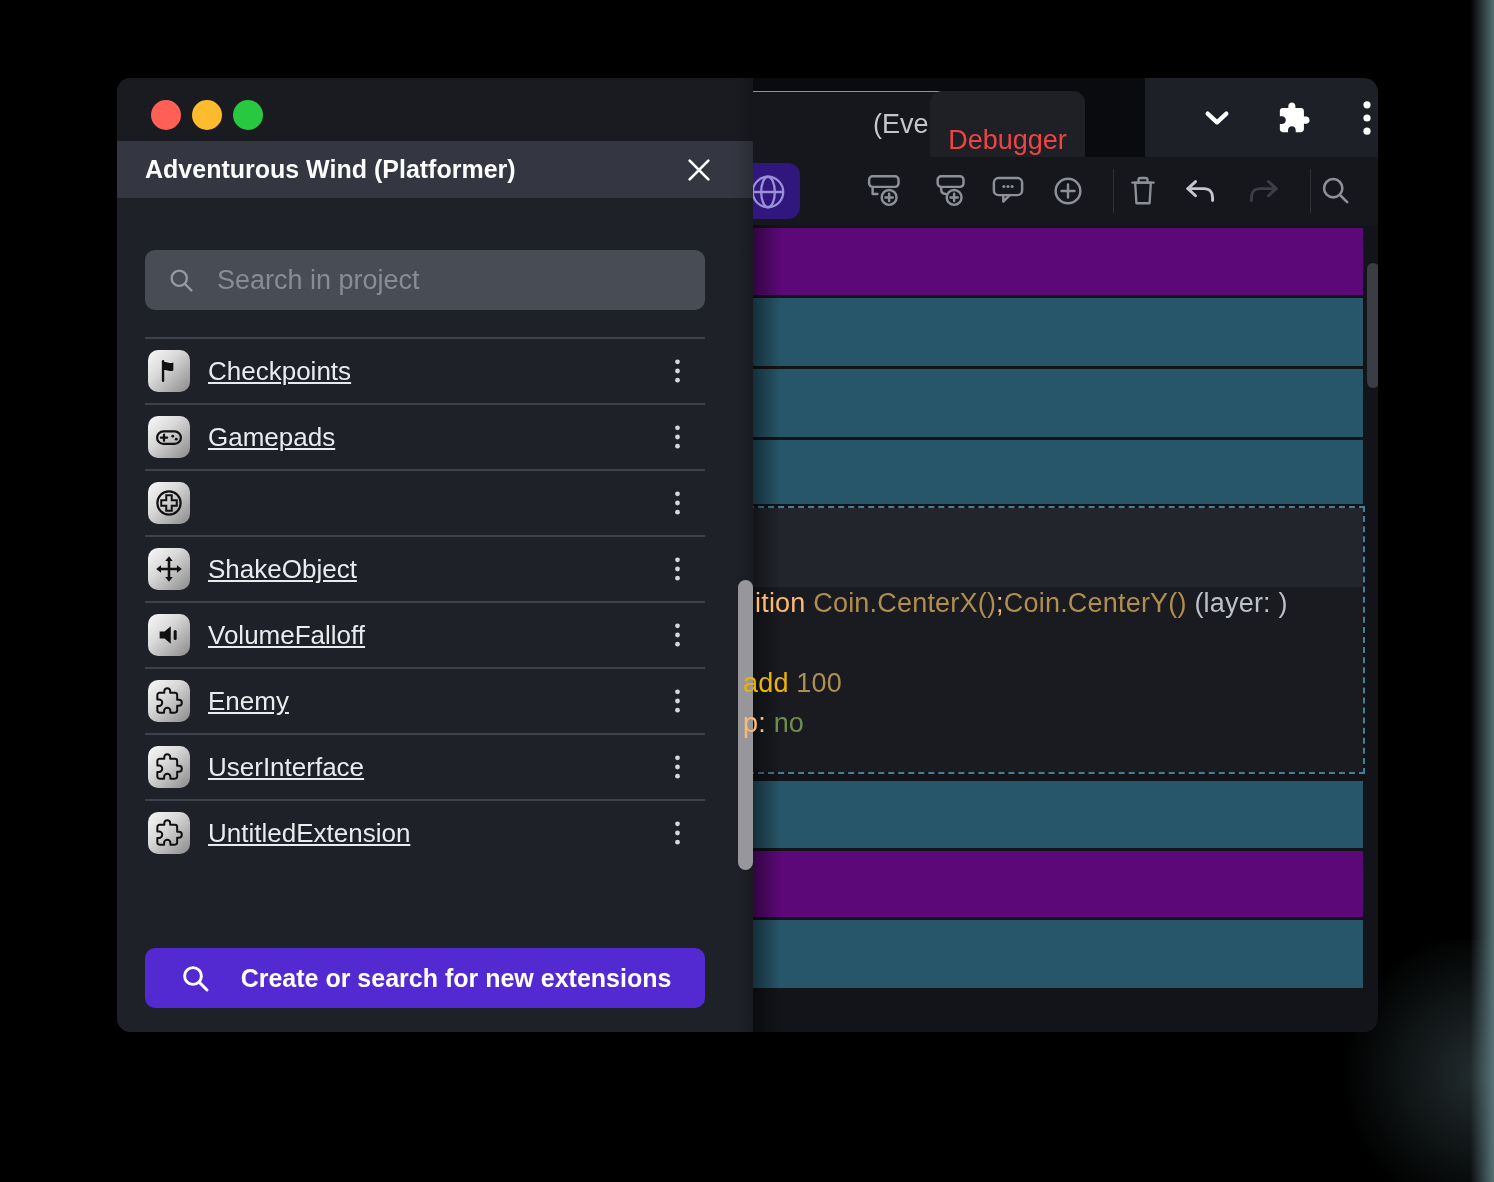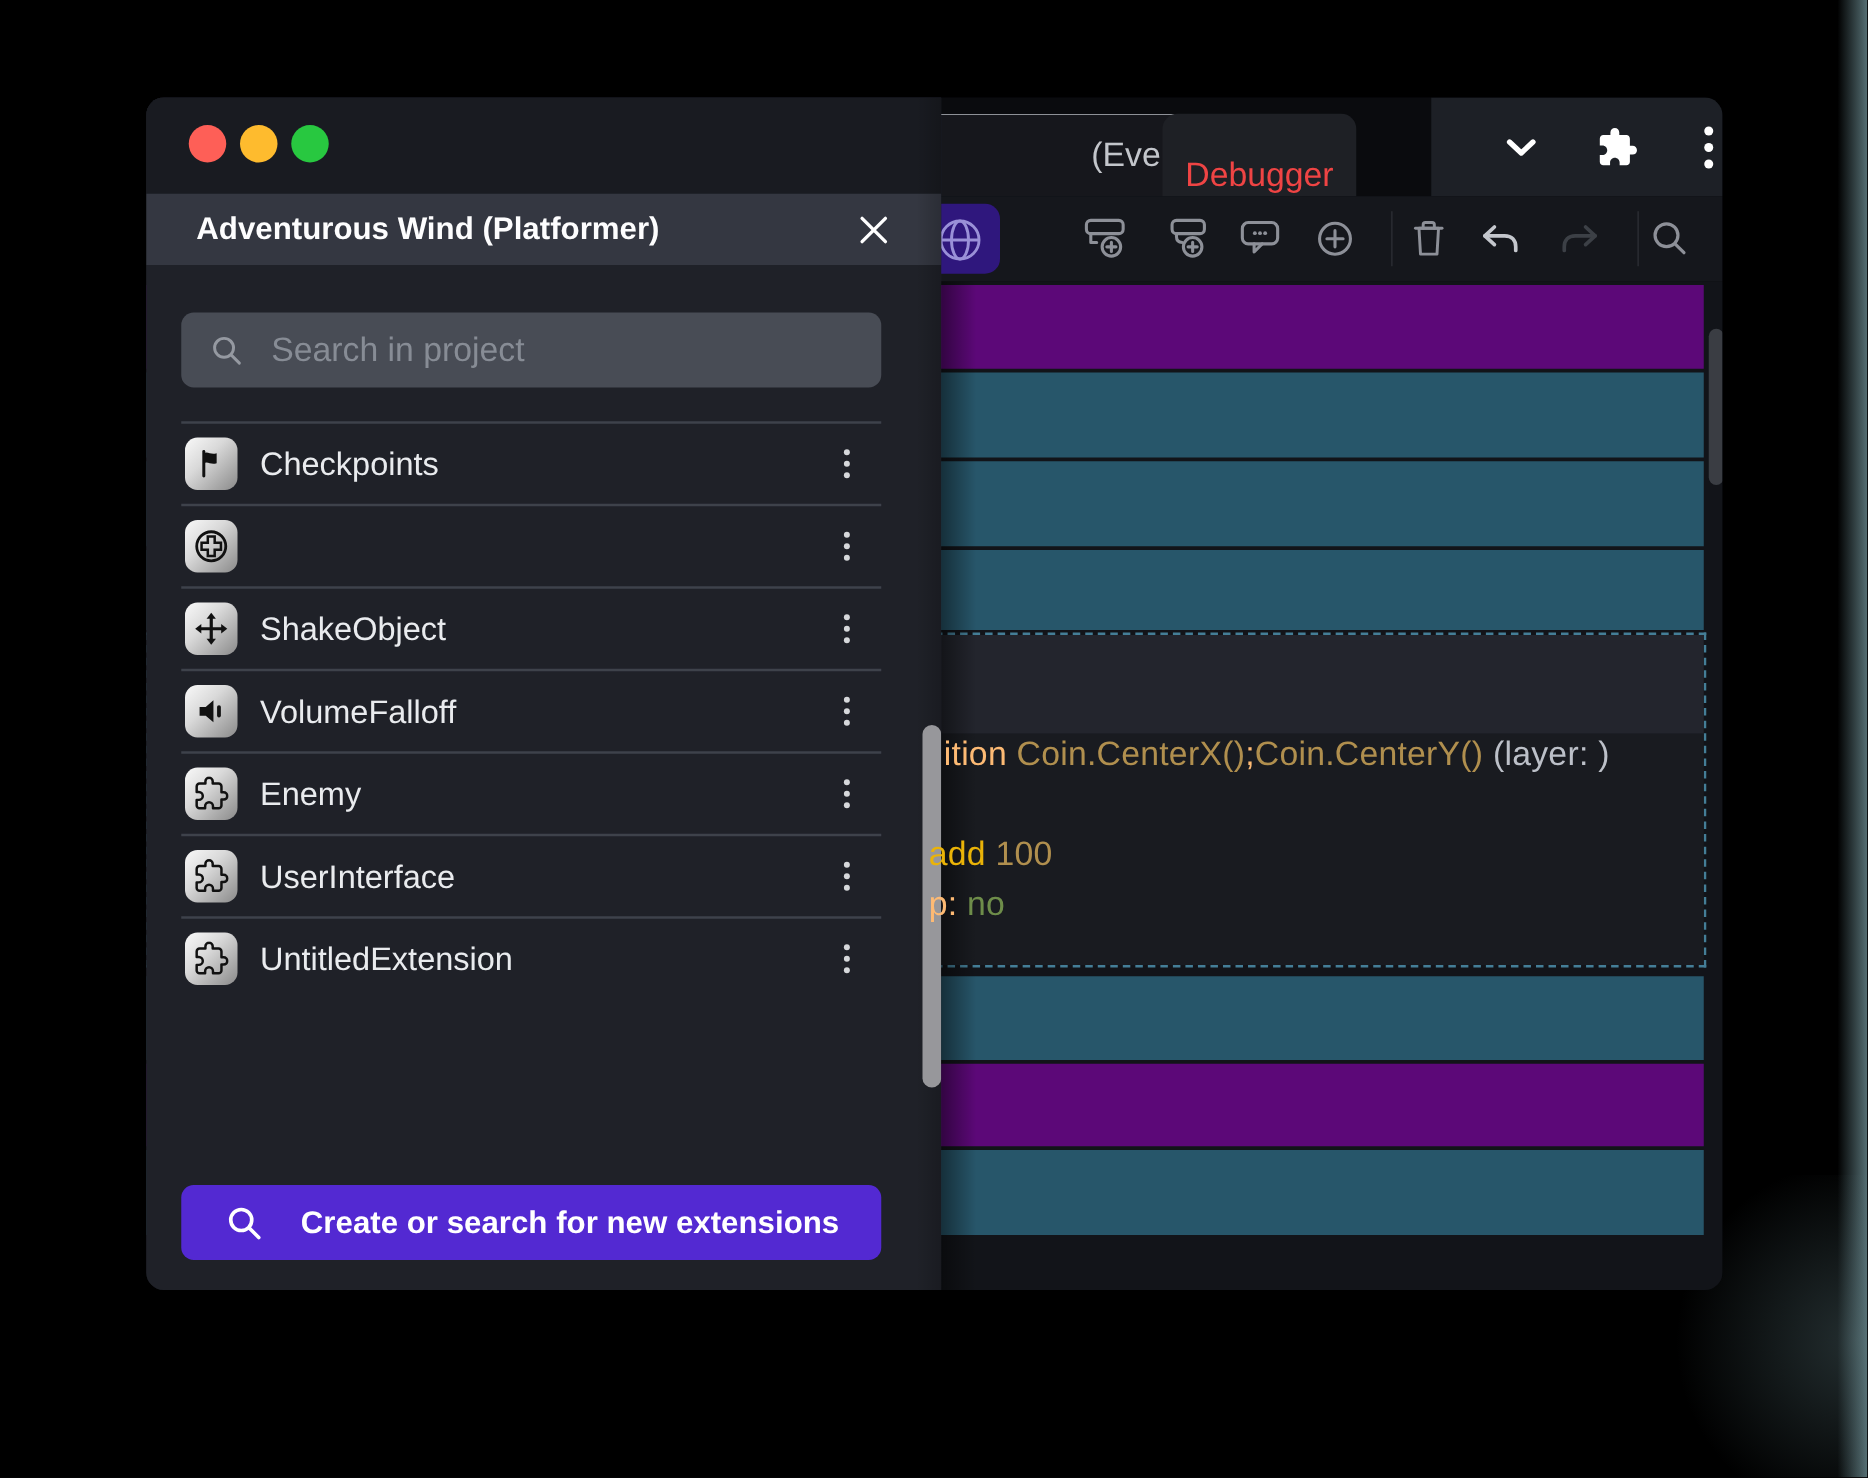--- a/index.html
+++ b/index.html
@@ -54,35 +54,35 @@
   .ev-shade{position:absolute;left:636px;top:0;width:28px;height:100%;z-index:2;
     background:linear-gradient(to right,rgba(0,0,0,.45),rgba(0,0,0,0));}
 
   
   .drawer{position:absolute;left:117px;top:78px;width:636px;height:954px;background:#1f2128;
     border-radius:14px 0 0 14px;overflow:hidden;}
   .drawer-gutter{position:absolute;right:0;top:0;width:20px;height:100%;
     background:linear-gradient(to right,rgba(0,0,0,0),rgba(0,0,0,.18));}
   .titlebar{position:absolute;left:0;top:0;width:100%;height:77px;background:#191b21;}
   .light{position:absolute;top:22px;width:30px;height:30px;border-radius:50%;}
-  .drawer-header{position:absolute;left:0;top:77px;width:100%;height:57px;background:#343741;
-    display:flex;align-items:center;padding-left:12px;}
+  .drawer-header{position:absolute;left:0;top:63px;width:100%;height:57px;background:#343741;
+    display:flex;align-items:center;}
   .drawer-title{margin-left:28px;font-size:25px;font-weight:bold;color:#fdfdfe;}
   .drawer-close{position:absolute;left:567px;top:14px;width:30px;height:30px;background:none;border:none;
     padding:0;cursor:pointer;display:flex;align-items:center;justify-content:center;}
   .searchbox{position:absolute;left:28px;top:172px;width:560px;height:60px;background:#484c55;
     border-radius:10px;display:flex;align-items:center;padding:0 22px;gap:20px;}
   .searchbox input{flex:1;background:transparent;border:none;outline:none;font-size:27px;color:#fde047;}
   .searchbox input::placeholder{color:#878c95;}
   .ext-list{position:absolute;left:28px;top:259px;width:560px;}
   .ext-row{position:relative;height:66px;display:flex;align-items:center;border-top:2px solid #3e424b;cursor:pointer;}
   .ext-icon{width:42px;height:42px;margin-left:3px;border-radius:10px;flex:0 0 auto;
     background:linear-gradient(135deg,#f9f9f9 0%,#d9d9d9 40%,#8a8a8a 100%);
     display:flex;align-items:center;justify-content:center;}
-  .ext-label{margin-left:18px;font-size:26px;color:#e9ebee;}
+  .ext-label{margin-left:18px;font-size:26px;color:#e9ebee;text-decoration:underline;}
   .ext-kebab{position:absolute;right:20px;top:50%;transform:translateY(-50%);background:none;border:none;
     padding:4px;color:#d6d8db;cursor:pointer;display:flex;}
   .cta{position:absolute;left:28px;top:870px;width:560px;height:60px;border:none;border-radius:10px;
     background:#5329d2;color:#fff;display:flex;align-items:center;justify-content:center;gap:30px;
     font-size:25px;font-weight:bold;cursor:pointer;}
   .drawer-scroll{position:absolute;left:621px;top:502px;width:15px;height:290px;border-radius:8px;background:#97979b;}
 </style>
 </head>
 <body>
 
@@ -264,20 +264,38 @@
         <span class="ext-label">Checkpoints</span>
         <button class="ext-kebab">
             <svg width="7" height="26" viewBox="0 0 6 24">
               <circle cx="3" cy="3.5" r="2.2" fill="currentColor"></circle>
               <circle cx="3" cy="12" r="2.2" fill="currentColor"></circle>
               <circle cx="3" cy="20.5" r="2.2" fill="currentColor"></circle>
             </svg>
           </button>
       </div>
 
+      <div class="ext-row">
+        <span class="ext-icon">
+          <svg width="30" height="30" viewBox="0 0 24 24" fill="none" stroke="#111" stroke-width="1.8" stroke-linecap="round">
+              <rect x="2.5" y="7.5" width="19" height="10" rx="5"></rect>
+              <path d="M8 10v5M5.5 12.5h5"></path>
+              <circle cx="15" cy="11.3" r="1.15" fill="#111" stroke="none"></circle>
+              <circle cx="17.8" cy="13.7" r="1.15" fill="#111" stroke="none"></circle>
+            </svg>
+        </span>
+        <span class="ext-label">Gamepads</span>
+        <button class="ext-kebab">
+            <svg width="7" height="26" viewBox="0 0 6 24">
+              <circle cx="3" cy="3.5" r="2.2" fill="currentColor"></circle>
+              <circle cx="3" cy="12" r="2.2" fill="currentColor"></circle>
+              <circle cx="3" cy="20.5" r="2.2" fill="currentColor"></circle>
+            </svg>
+          </button>
+      </div>
 
       <div class="ext-row">
         <span class="ext-icon">
           <svg width="30" height="30" viewBox="0 0 24 24" fill="none" stroke="#111" stroke-width="1.8">
               <circle cx="12" cy="12" r="9.3"></circle>
               <path d="M9.8 5.8h4.4v4H18.2v4.4h-4v4H9.8v-4H5.8V9.8h4z" stroke-width="1.6"></path>
             </svg>
         </span>
         <button class="ext-kebab">
             <svg width="7" height="26" viewBox="0 0 6 24">

